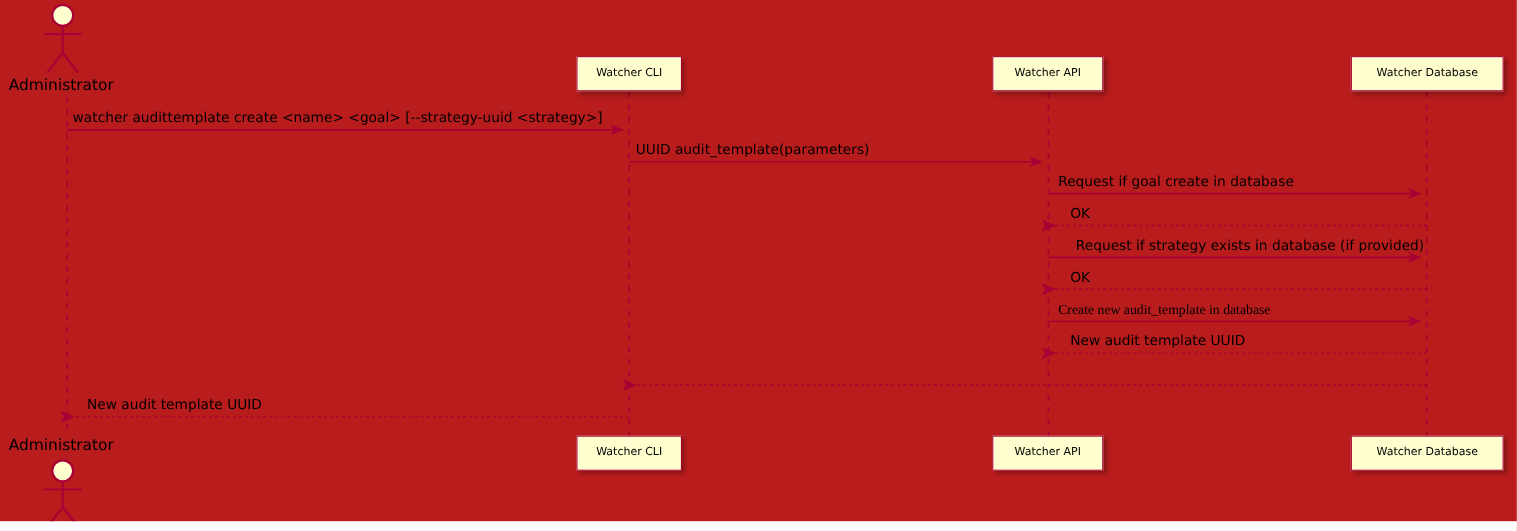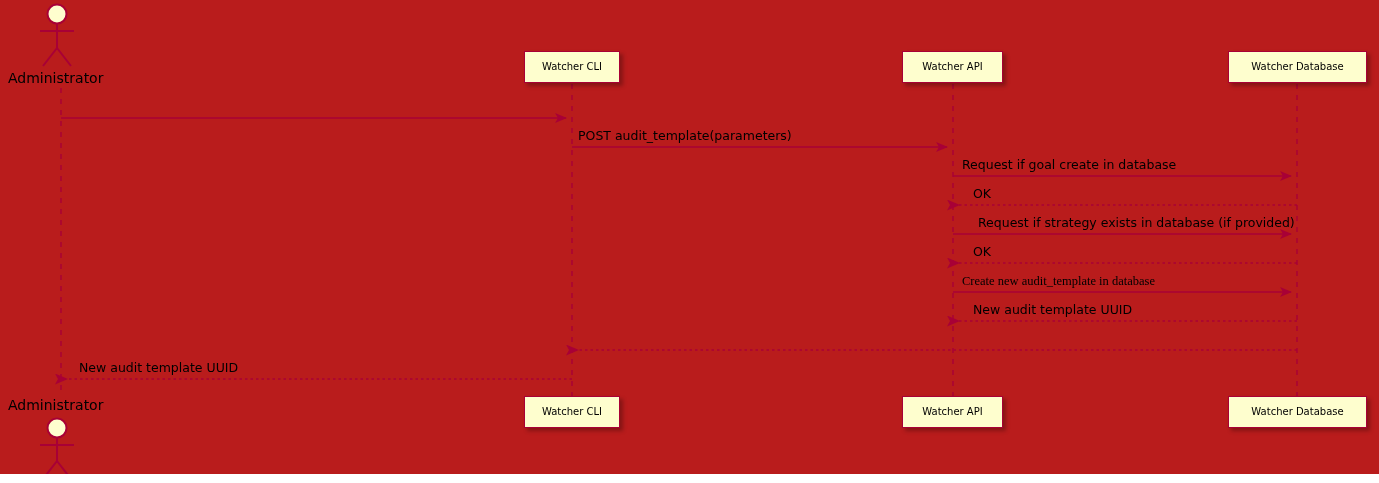--- a/index.html
+++ b/index.html
@@ -142,22 +142,23 @@
   </div>
 
   <div class="pbox" style="left:902px; top:396px; width:101px; height:32px;">
     <span>Watcher API</span>
   </div>
 
   <div class="pbox" style="left:1228px; top:396px; width:139px; height:32px;">
     <span>Watcher Database</span>
   </div>
 
+  <div class="msg-label" style="left:66px; top:101px;">watcher audittemplate create &lt;name&gt; &lt;goal&gt; [--strategy-uuid &lt;strategy&gt;]</div>
 
-  <div class="msg-label" style="left:578px; top:130px;">POST audit_template(parameters)</div>
+  <div class="msg-label" style="left:578px; top:130px;">UUID audit_template(parameters)</div>
 
   <div class="msg-label" style="left:962px; top:159px;">Request if goal create in database</div>
 
   <div class="msg-label" style="left:973px; top:188px;">OK</div>
 
   <div class="msg-label" style="left:962px; top:217px;margin-left:16px;">Request if strategy exists in database (if provided)</div>
 
   <div class="msg-label" style="left:973px; top:246px;">OK</div>
 
   <div class="msg-label" style="left:962px; top:275px;font-family:Liberation Serif, serif;">Create new audit_template in database</div>

